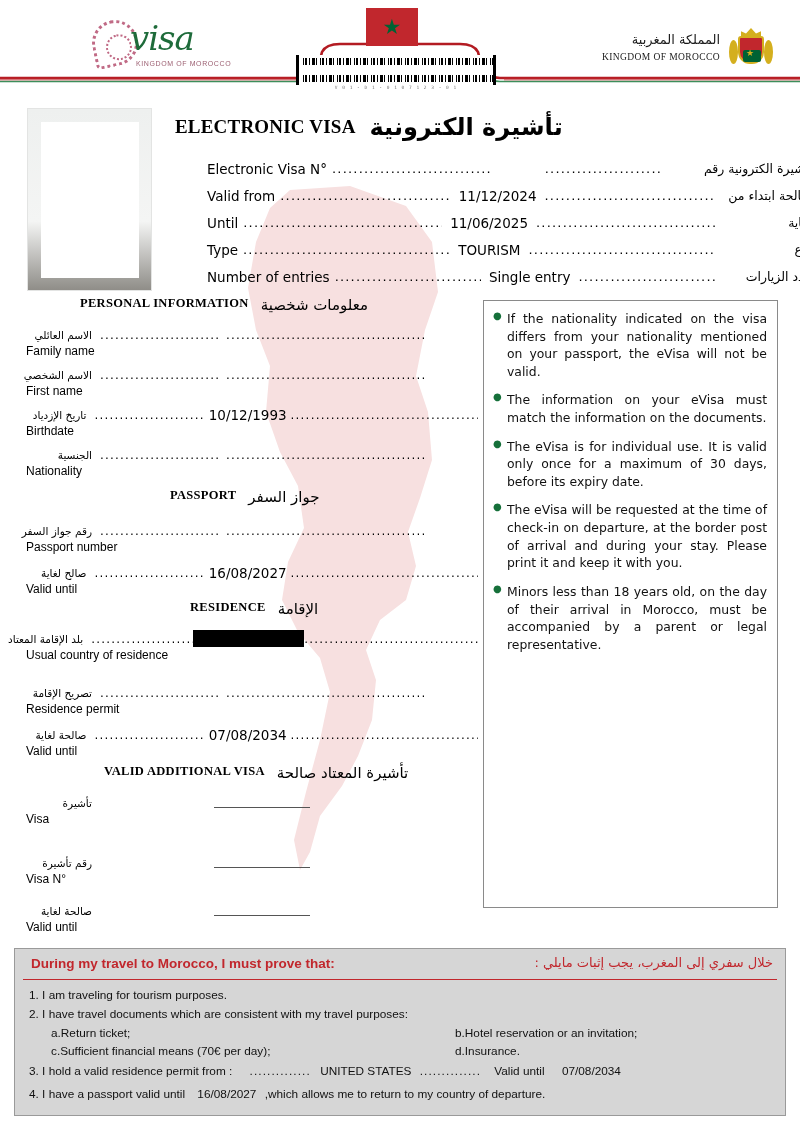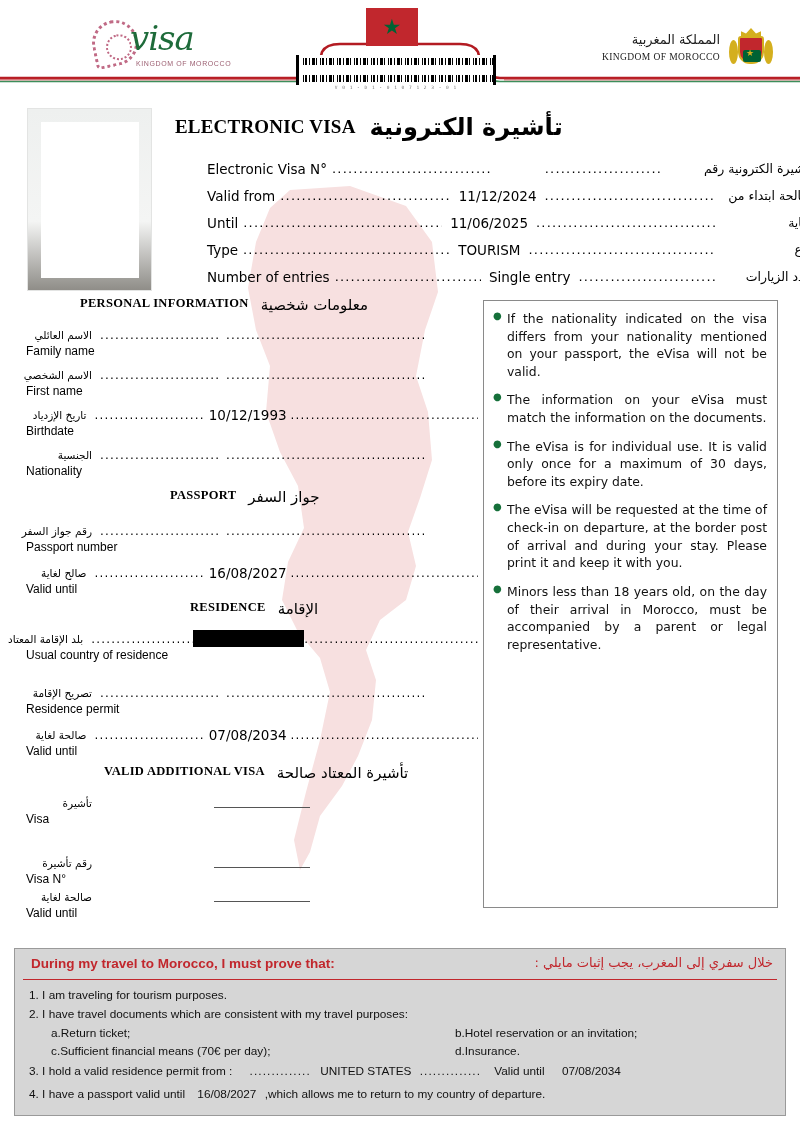--- a/index.html
+++ b/index.html
@@ -515,21 +515,21 @@
 </div>
 <div class="lf" id="additional-block" style="top:794px;">
     <div style="margin-bottom: 26px;">
       <div class="lf-line">
         <span class="lf-ar">تأشيرة</span>
         <span style="width: 120px;"></span>
         <span class="ul-blank"></span>
       </div>
       <div class="lf-en">Visa</div>
     </div>
-    <div style="">
+    <div style="margin-bottom: 14px;">
       <div class="lf-line">
         <span class="lf-ar">رقم تأشيرة</span>
         <span style="width: 120px;"></span>
         <span class="ul-blank"></span>
       </div>
       <div class="lf-en">Visa N°</div>
     </div>
     <div style="margin-bottom: 14px;">
       <div class="lf-line">
         <span class="lf-ar">صالحة لغاية</span>

